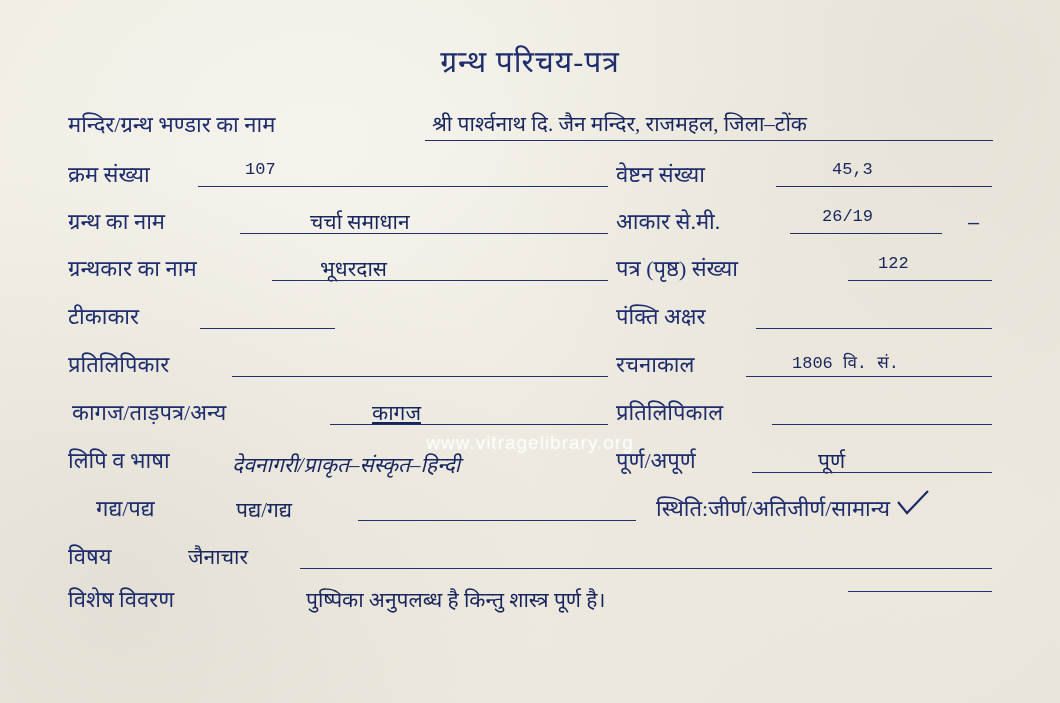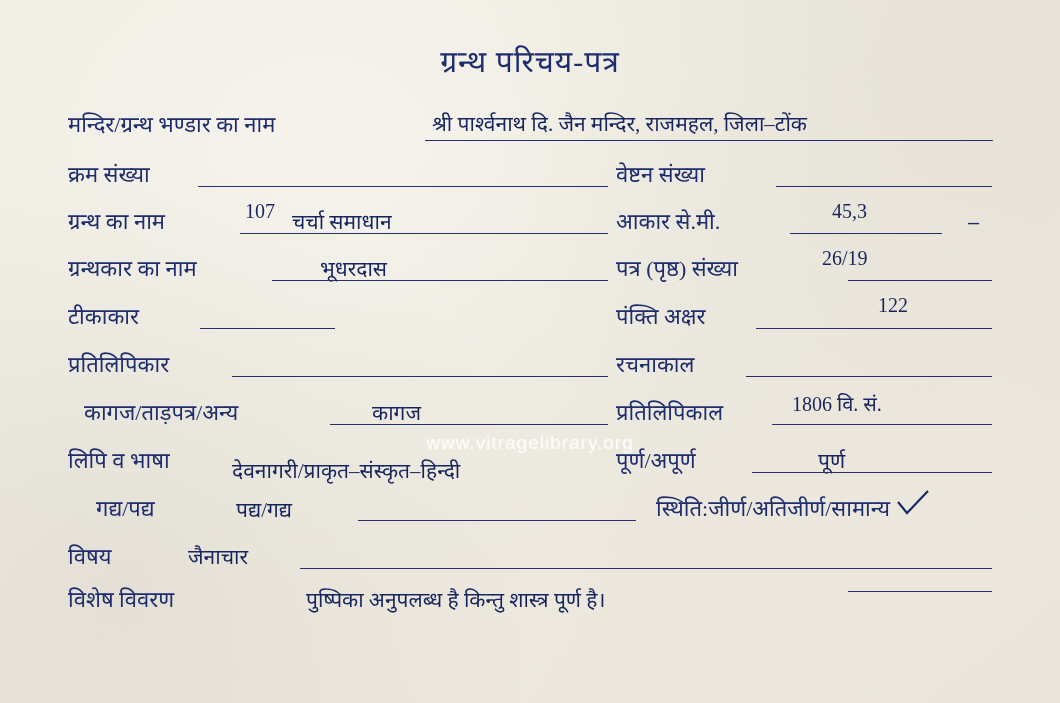--- a/index.html
+++ b/index.html
@@ -58,23 +58,22 @@
     font-size: 22px;
     color: #1e2d6e;
     font-family: "Liberation Serif", serif;
   }
   .value {
     font-size: 21px;
     color: #17255e;
     font-family: "Liberation Serif", serif;
   }
   .value.num {
-    font-family: Liberation Serif, serif;
-    font-size: 20px;
-    margin-top: 40px;
+    font-family: Liberation Mono, monospace;
+    font-size: 17px;
   }
   .rule {
     position: absolute;
     height: 0;
     border-bottom: 1.6px solid #23306d;
   }
   .watermark {
     position: absolute;
     top: 432px;
     left: 0;
@@ -117,21 +116,21 @@
     <div class="cell value num" style="left:245px; top:2px;">107</div>
     <div class="rule" style="left:198px; top:28px; width:410px;"></div>
 
     <div class="cell label" style="left:616px;">वेष्टन संख्या</div>
     <div class="cell value num" style="left:832px; top:2px;">45,3</div>
     <div class="rule" style="left:776px; top:28px; width:216px;"></div>
   </div>
 
   <div class="row" style="top:205px;">
     <div class="cell label" style="left:68px;">ग्रन्थ का नाम</div>
-    <div class="cell value" style="left:292px; top:2px;">चर्चा समाधान</div>
+    <div class="cell value" style="left:310px; top:2px;">चर्चा समाधान</div>
     <div class="rule" style="left:240px; top:28px; width:368px;"></div>
 
     <div class="cell label" style="left:616px;">आकार से.मी.</div>
     <div class="cell value num" style="left:822px; top:2px;">26/19</div>
     <div class="rule" style="left:790px; top:28px; width:152px;"></div>
     <div class="dash" style="left:968px; top:6px;">–</div>
   </div>
 
   <div class="row" style="top:252px;">
     <div class="cell label" style="left:68px;">ग्रन्थकार का नाम</div>
@@ -157,32 +156,32 @@
     <div class="cell label" style="left:68px;">प्रतिलिपिकार</div>
     <div class="cell value" style="left:270px; top:2px;"></div>
     <div class="rule" style="left:232px; top:28px; width:376px;"></div>
 
     <div class="cell label" style="left:616px;">रचनाकाल</div>
     <div class="cell value num" style="left:792px; top:2px;">1806 वि. सं.</div>
     <div class="rule" style="left:746px; top:28px; width:246px;"></div>
   </div>
 
   <div class="row" style="top:396px;">
-    <div class="cell label" style="left:84px;">कागज/ताड़पत्र/अन्य</div>
-    <div class="cell value" style="left:372px; top:2px;">कागज</div>
+    <div class="cell label" style="left:72px;">कागज/ताड़पत्र/अन्य</div>
+    <div class="cell value" style="left:372px; top:2px;text-decoration:underline;">कागज</div>
     <div class="rule" style="left:330px; top:28px; width:278px;"></div>
 
     <div class="cell label" style="left:616px;">प्रतिलिपिकाल</div>
     <div class="cell value" style="left:790px; top:2px;"></div>
     <div class="rule" style="left:772px; top:28px; width:220px;"></div>
   </div>
 
   <div class="row" style="top:444px;">
     <div class="cell label" style="left:68px;">लिपि व भाषा</div>
-    <div class="cell value" style="left:232px; top:12px;">देवनागरी/प्राकृत–संस्कृत–हिन्दी</div>
+    <div class="cell value" style="left:232px; top:6px;font-style:italic;">देवनागरी/प्राकृत–संस्कृत–हिन्दी</div>
 
     <div class="cell label" style="left:616px;">पूर्ण/अपूर्ण</div>
     <div class="cell value" style="left:818px; top:2px;">पूर्ण</div>
     <div class="rule" style="left:752px; top:28px; width:240px;"></div>
   </div>
 
   <div class="row" style="top:492px;margin-left:28px;">
     <div class="cell label" style="left:68px;">गद्य/पद्य</div>
     <div class="cell value" style="left:208px; top:3px;">पद्य/गद्य</div>
     <div class="rule" style="left:330px; top:28px; width:278px;"></div>

